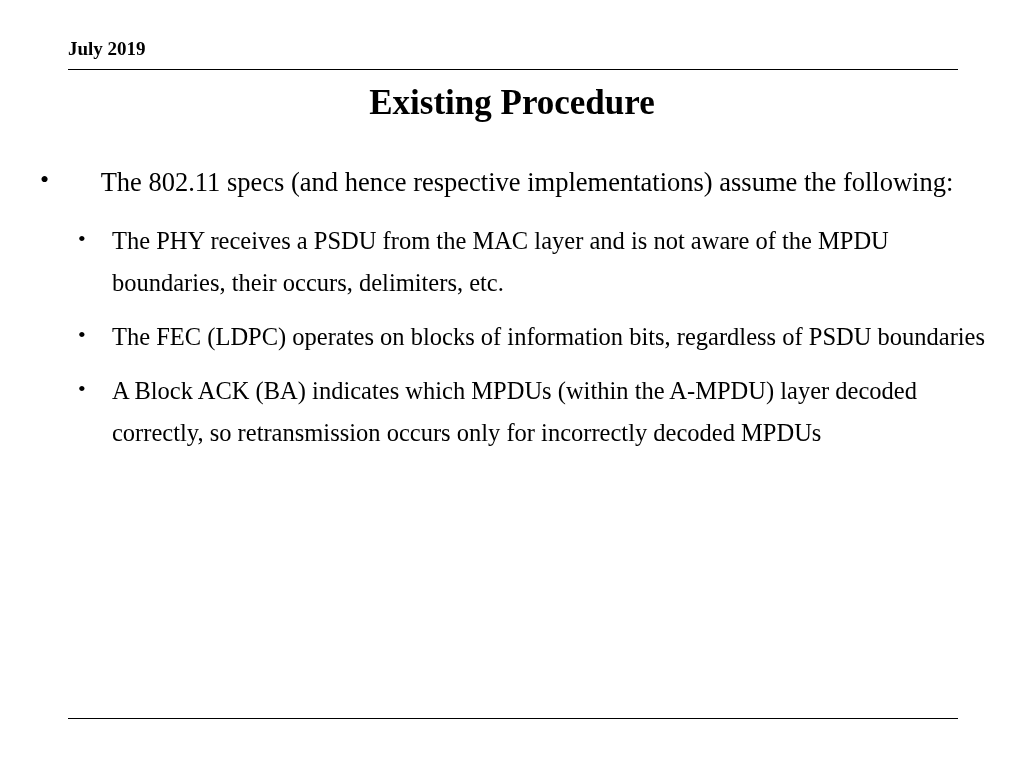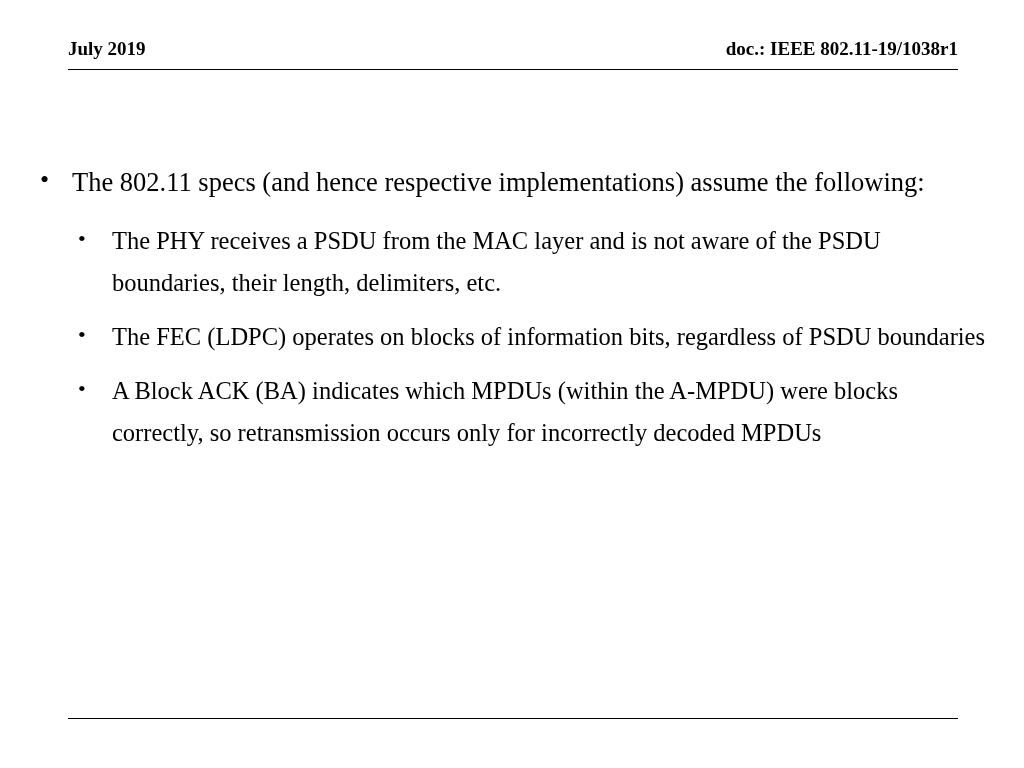--- a/index.html
+++ b/index.html
@@ -83,20 +83,21 @@
     line-height: 40px;
     text-align: left;
     padding-left: 6px;
     box-sizing: border-box;
   }
   .l1 .text {
     flex: 1 1 auto;
     font-size: 26.5px;
     line-height: 44px;
     max-width: 910px;
+    text-align: center;
   }
 
   .l2 {
     display: flex;
     align-items: flex-start;
     margin-bottom: 12px;
     padding-left: 40px;
   }
   .l2 .bullet {
     width: 38px;
@@ -143,44 +144,44 @@
   .footer .left { font-weight: normal; }
   .footer .right { font-weight: normal; }
 </style>
 </head>
 <body>
 
 <div class="slide">
 
   <div class="header">
     <span class="date">July 2019</span>
-    <span class="docref">doc.: IEEE 802.11-19/1038r1</span>
   </div>
   <div class="header-rule"></div>
 
+  <div class="title">Existing Procedure</div>
 
   <div class="body">
 
     <div class="l1">
       <span class="bullet">•</span>
       <span class="text">The 802.11 specs (and hence respective implementations) assume the following:</span>
     </div>
 
     <div class="l2">
       <span class="bullet">•</span>
-      <span class="text">The PHY receives a PSDU from the MAC layer and is not aware of the PSDU boundaries, their length, delimiters, etc.</span>
+      <span class="text">The PHY receives a PSDU from the MAC layer and is not aware of the MPDU boundaries, their occurs, delimiters, etc.</span>
     </div>
 
     <div class="l2">
       <span class="bullet">•</span>
       <span class="text">The FEC (LDPC) operates on blocks of information bits, regardless of PSDU boundaries</span>
     </div>
 
     <div class="l2">
       <span class="bullet">•</span>
-      <span class="text">A Block ACK (BA) indicates which MPDUs (within the A-MPDU) were blocks correctly, so retransmission occurs only for incorrectly decoded MPDUs</span>
+      <span class="text">A Block ACK (BA) indicates which MPDUs (within the A-MPDU) layer decoded correctly, so retransmission occurs only for incorrectly decoded MPDUs</span>
     </div>
 
   </div>
 
   <div class="footer-rule"></div>
 
 </div>
 
 </body></html>

